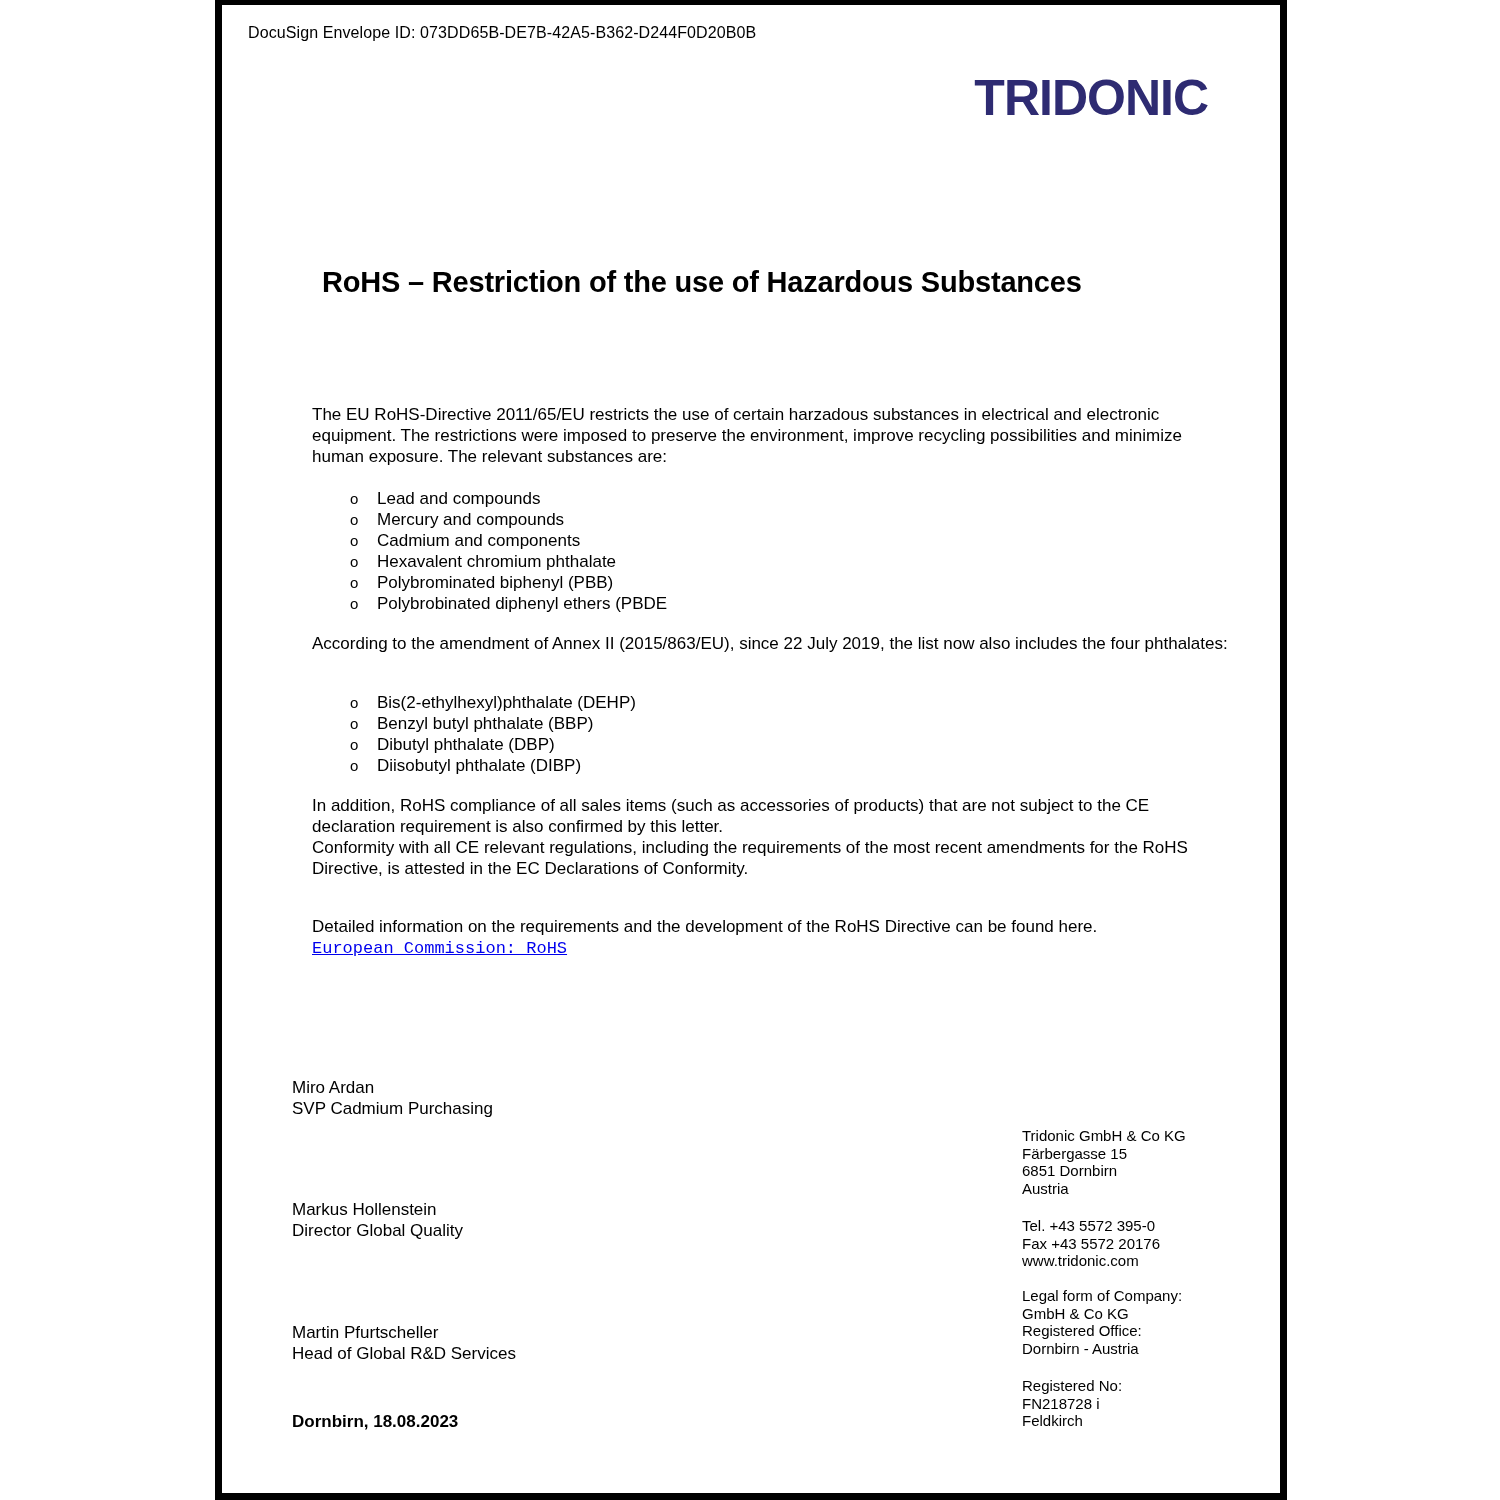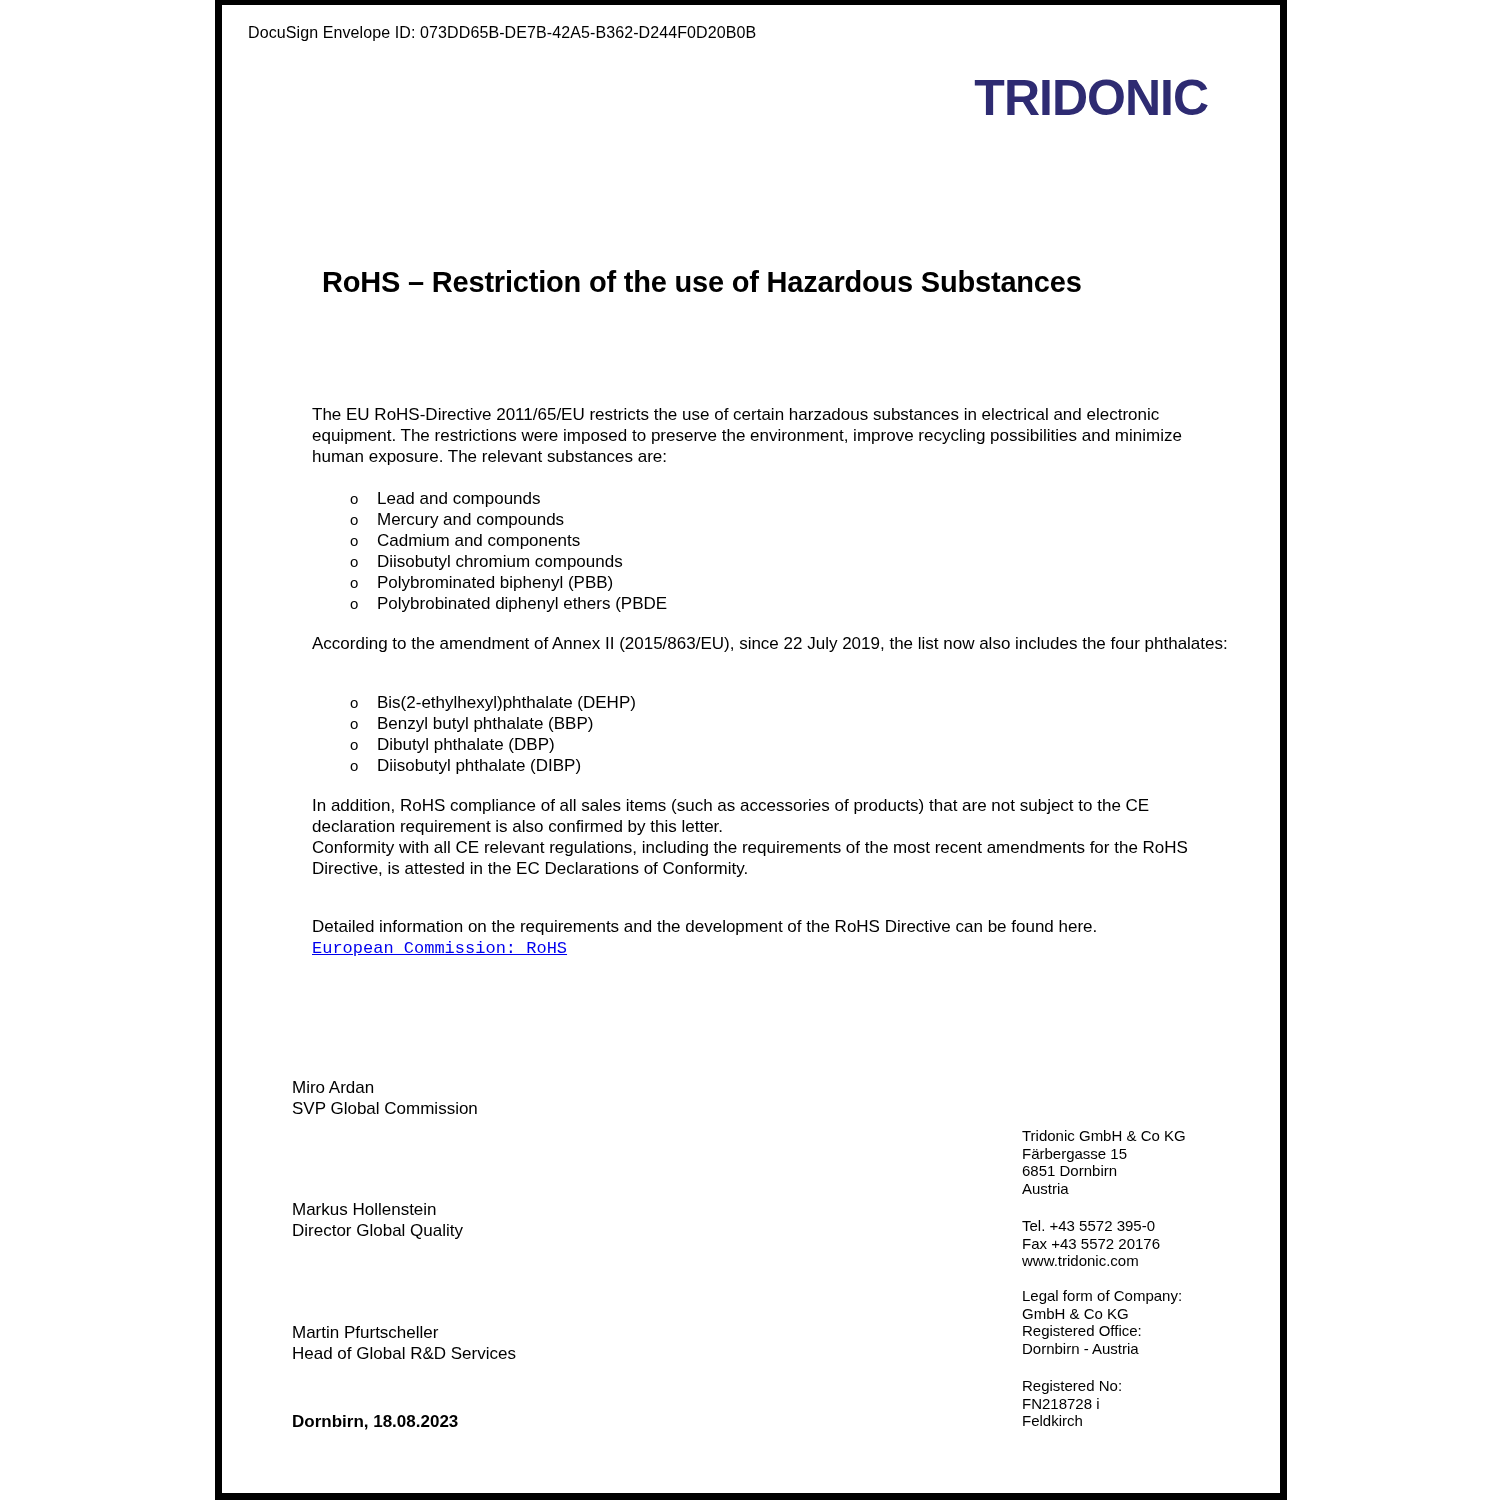--- a/index.html
+++ b/index.html
@@ -123,21 +123,21 @@
     <div class="logo">TRIDONIC</div>
 
     <div class="doc-title">RoHS – Restriction of the use of Hazardous Substances</div>
 
     <div class="body-text p-intro">The EU RoHS-Directive 2011/65/EU restricts the use of certain harzadous substances in electrical and electronic equipment. The restrictions were imposed to preserve the environment, improve recycling possibilities and minimize human exposure. The relevant substances are:</div>
 
     <div class="body-text list-substances">
       <div class="bullet-item"><span class="bullet-marker">o</span><span>Lead and compounds</span></div>
       <div class="bullet-item"><span class="bullet-marker">o</span><span>Mercury and compounds</span></div>
       <div class="bullet-item"><span class="bullet-marker">o</span><span>Cadmium and components</span></div>
-      <div class="bullet-item"><span class="bullet-marker">o</span><span>Diisobutyl chromium compounds</span></div>
+      <div class="bullet-item"><span class="bullet-marker">o</span><span>Hexavalent chromium phthalate</span></div>
       <div class="bullet-item"><span class="bullet-marker">o</span><span>Polybrominated biphenyl (PBB)</span></div>
       <div class="bullet-item"><span class="bullet-marker">o</span><span>Polybrobinated diphenyl ethers (PBDE</span></div>
     </div>
 
     <div class="body-text p-amendment">According to the amendment of Annex II (2015/863/EU), since 22 July 2019, the list now also includes the four phthalates:</div>
 
     <div class="body-text list-phthalates">
       <div class="bullet-item"><span class="bullet-marker">o</span><span>Bis(2-ethylhexyl)phthalate (DEHP)</span></div>
       <div class="bullet-item"><span class="bullet-marker">o</span><span>Benzyl butyl phthalate (BBP)</span></div>
       <div class="bullet-item"><span class="bullet-marker">o</span><span>Dibutyl phthalate (DBP)</span></div>
@@ -149,21 +149,21 @@
       <div>Conformity with all CE relevant regulations, including the requirements of the most recent amendments for the RoHS Directive, is attested in the EC Declarations of Conformity.</div>
     </div>
 
     <div class="body-text p-details">
       <div>Detailed information on the requirements and the development of the RoHS Directive can be found here.</div>
       <a href="#" class="doc-link">European Commission: RoHS</a>
     </div>
 
     <div class="sig-block sig-1">
       <div>Miro Ardan</div>
-      <div>SVP Global Commission</div>
+      <div>SVP Cadmium Purchasing</div>
     </div>
 
     <div class="sig-block sig-2">
       <div>Markus Hollenstein</div>
       <div>Director Global Quality</div>
     </div>
 
     <div class="sig-block sig-3">
       <div>Martin Pfurtscheller</div>
       <div>Head of Global R&amp;D Services</div>

